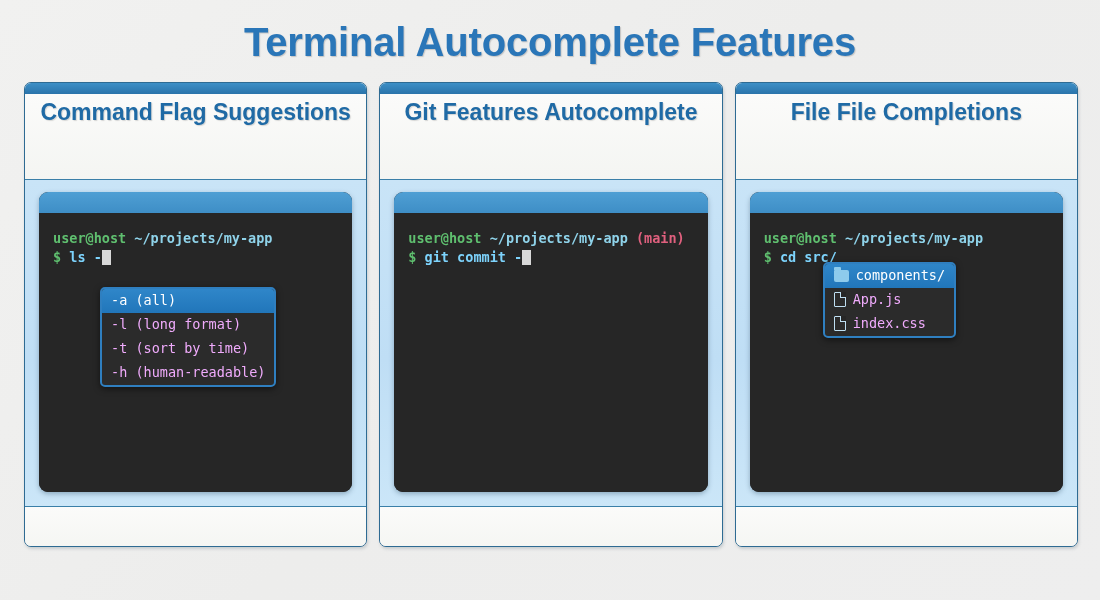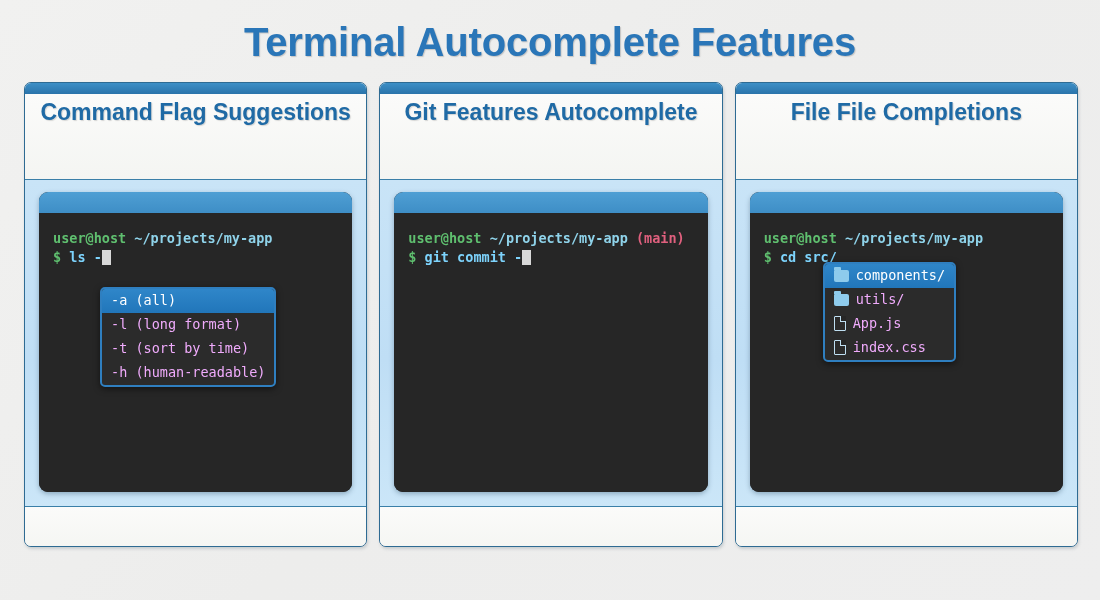--- a/index.html
+++ b/index.html
@@ -278,24 +278,20 @@
             <div class="term-titlebar"></div>
             <div class="term-screen">
               <div class="prompt-line"><span class="c-user">user@host</span> <span class="c-path">~/projects/my-app</span></div>
               <div class="prompt-line"><span class="c-dollar">$</span> <span class="c-cmd">cd src/</span></div>
               <div class="dropdown dd-files">
                 <div class="dd-item selected">
                   <span class="icon-folder"></span>
                   <span>components/</span>
                 </div>
                 <div class="dd-item">
-                  <span class="icon-folder"></span>
-                  <span>utils/</span>
-                </div>
-                <div class="dd-item">
                   <span class="icon-file"></span>
                   <span>App.js</span>
                 </div>
                 <div class="dd-item">
                   <span class="icon-file"></span>
                   <span>index.css</span>
                 </div>
               </div>
             </div>
           </div>

